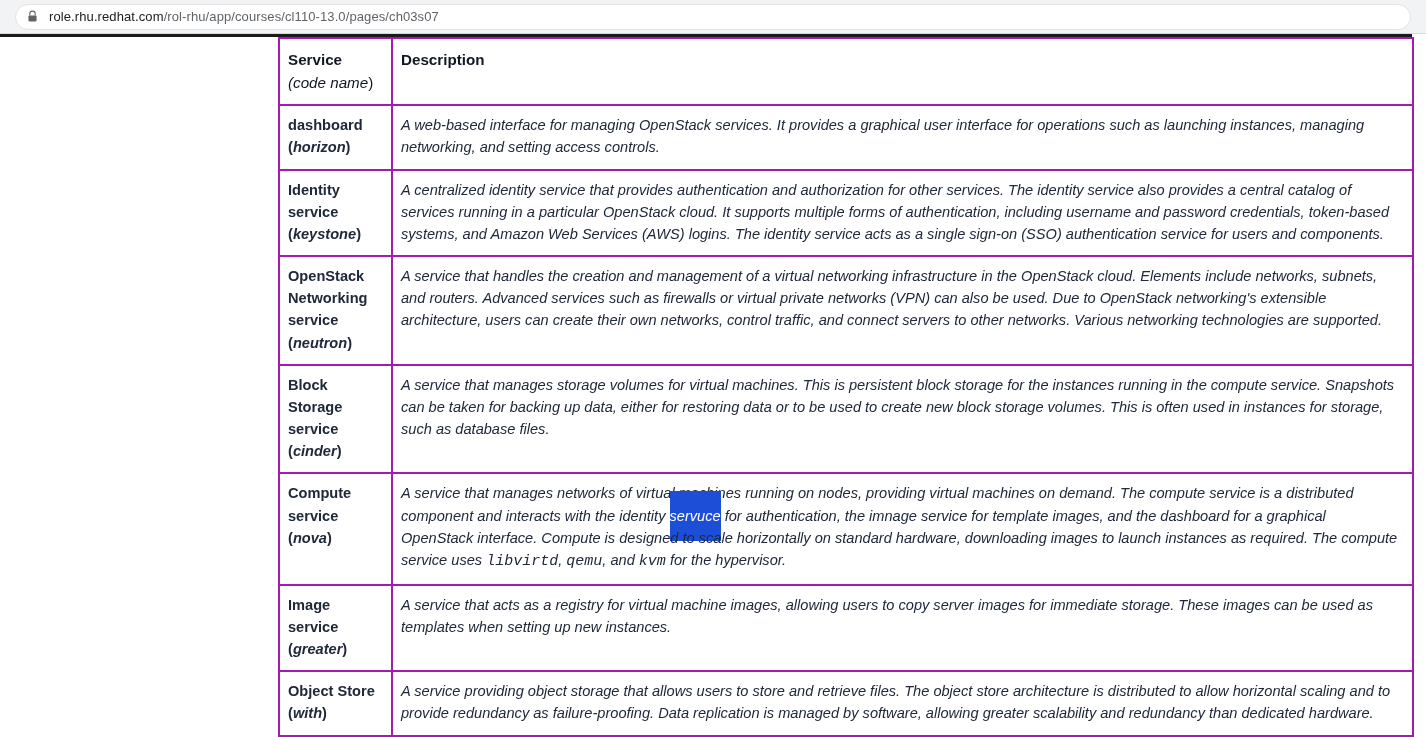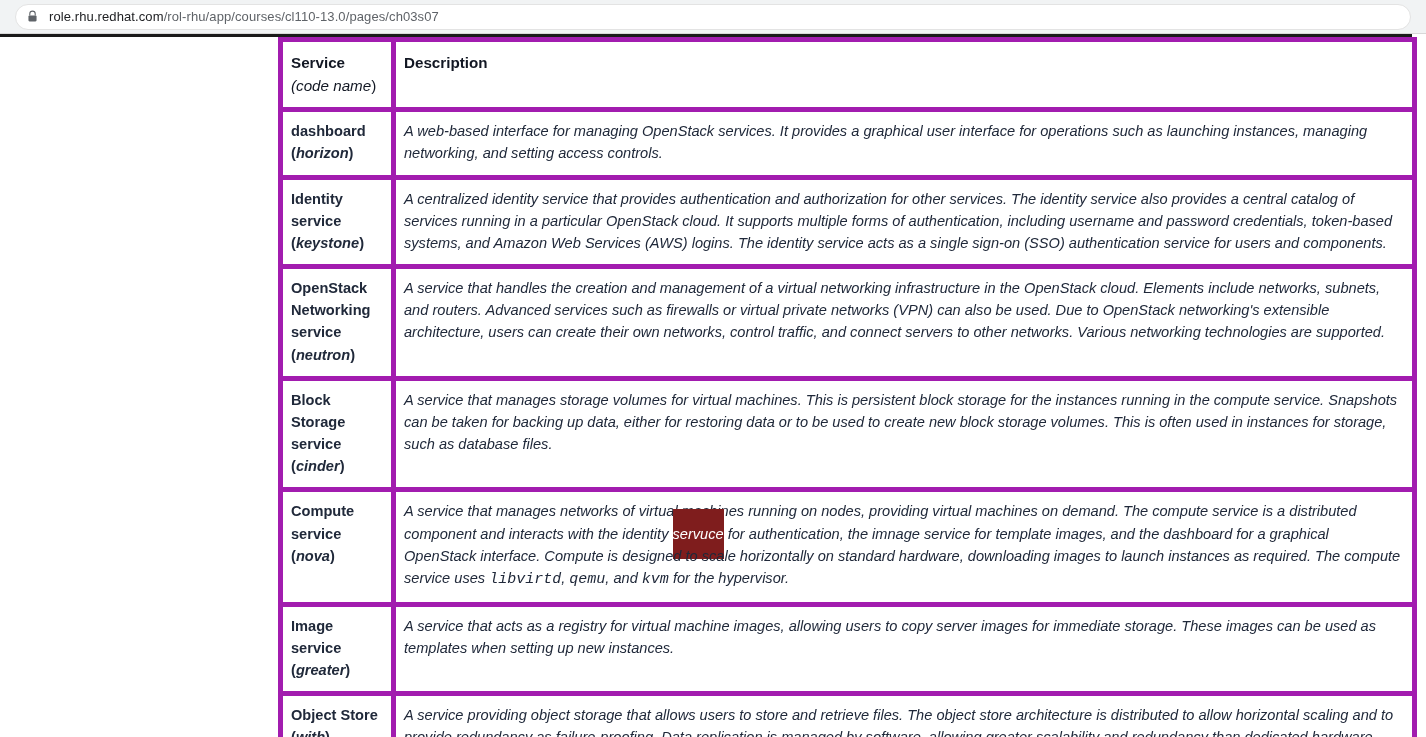--- a/index.html
+++ b/index.html
@@ -81,21 +81,21 @@
   table.svc-table {
     border-collapse: collapse;
     width: 1134px;
     table-layout: fixed;
     font-size: 14.6px;
     line-height: 1.52;
     color: #20293a;
   }
   table.svc-table th,
   table.svc-table td {
-    border: 5px solid #a21caf;
+    border: 2px solid #a21caf;
     vertical-align: top;
     padding: 8px 10px 10px 8px;
     box-sizing: border-box;
   }
   table.svc-table col.c1 { width: 113px; }
   table.svc-table col.c2 { width: 1021px; }
 
   table.svc-table th {
     text-align: left;
     font-weight: 700;
@@ -119,21 +119,21 @@
     padding-right: 14px;
     padding-left: 10px;
     font-style: italic;
   }
   code, .mono {
     font-family: "Liberation Mono", "DejaVu Sans Mono", monospace;
     font-size: 15px;
     color: #20293a;
   }
   .sel {
-    background: #7f1d1d;
+    background: #1d4ed8;
     color: #ffffff;
     padding: 17px 0;
   }
   .partial-row td {
     border-bottom: none;
     height: 8px;
     padding: 0;
   }
 
   

